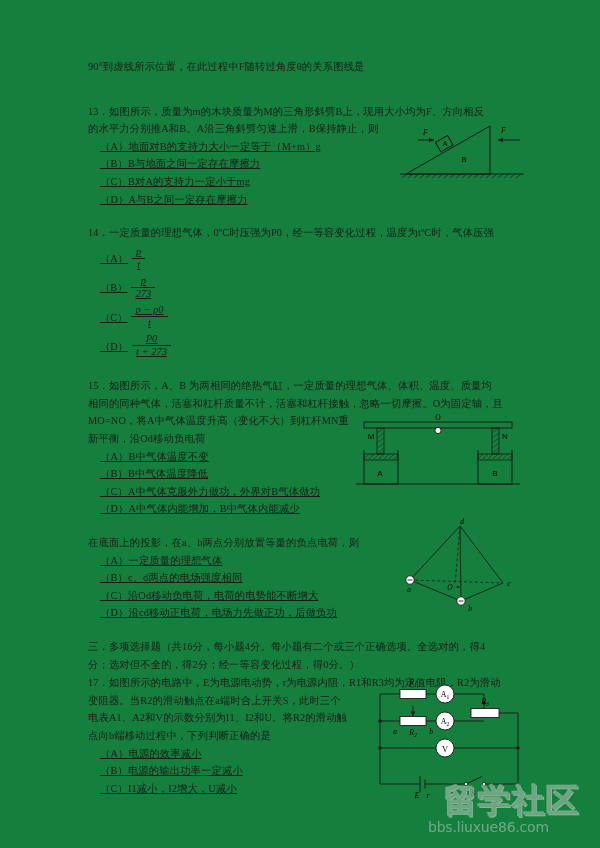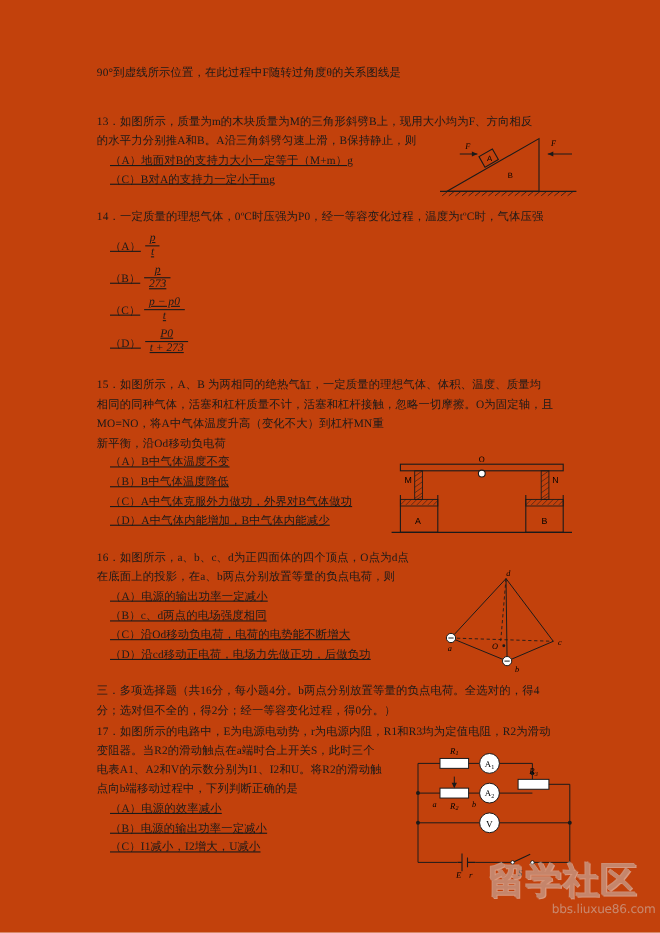--- a/index.html
+++ b/index.html
@@ -14,21 +14,21 @@
     font-family: "Liberation Serif", "DejaVu Serif", serif;
     color: #1a1a1a;
     overflow: hidden;
   }
 
   #page {
     position: absolute;
     left: 0; top: 0;
     width: 600px;
     height: 848px;
-    background: #c2410c;
+    background: #15803d;
   }
 
   .content {
     position: absolute;
     left: 88px;
     top: 58px;
     width: 440px;
   }
 
   .line {
@@ -89,23 +89,23 @@
     font-weight: bold;
     font-size: 33px;
     letter-spacing: 1px;
     color: #c9c9c9;
     text-shadow: 1px 1px 0 #efefef, -1px -1px 0 #d9d9d9;
     line-height: 34px;
     text-align: center;
   }
   .wm-url {
     font-family: "DejaVu Sans", sans-serif;
-    font-size: 11px;
+    font-size: 14px;
     color: #cfcfcf;
-    text-align: right;
+    text-align: left;
     line-height: 18px;
     letter-spacing: -0.2px;
   }
 </style>
 </head>
 <body>
 
 <div id="page">
 
   <div class="content">
@@ -115,21 +115,23 @@
     </div>
 
     <div class="q-block">
       <div class="line">
         <span>13．</span><span>如图所示，质量为m的木块质量为M的三角形斜劈B上，现用大小均为F、方向相反</span>
       </div>
       <div class="line ind">
         <span>的水平力分别推A和B。A沿三角斜劈匀速上滑，B保持静止，则</span>
       </div>
       <div class="line opt"><span>（A）地面对B的支持力大小一定等于（M+m）g</span></div>
+      <div class="line opt"><span>（B）B与地面之间一定存在摩擦力</span></div>
       <div class="line opt"><span>（C）B对A的支持力一定小于mg</span></div>
+      <div class="line opt"><span>（D）A与B之间一定存在摩擦力</span></div>
     </div>
 
     <div class="q-block" style="margin-top:16px">
       <div class="line">
         <span>14．</span><span>一定质量的理想气体，0ºC时压强为P0，经一等容变化过程，温度为tºC时，气体压强</span>
       </div>
 
       <div class="optrow opt" style="margin-top:5px">
         <span class="optlabel">（A）</span>
         <span class="frac">
@@ -170,32 +172,29 @@
       <div class="line ind"><span>相同的同种气体，活塞和杠杆质量不计，活塞和杠杆接触，忽略一切摩擦。O为固定轴，且</span></div>
       <div class="line ind"><span>MO=NO，将A中气体温度升高（变化不大）到杠杆MN重</span></div>
       <div class="line ind"><span>新平衡，沿Od移动负电荷</span></div>
       <div class="line opt"><span>（A）B中气体温度不变</span></div>
       <div class="line opt"><span>（B）B中气体温度降低</span></div>
       <div class="line opt"><span>（C）A中气体克服外力做功，外界对B气体做功</span></div>
       <div class="line opt"><span>（D）A中气体内能增加，B中气体内能减少</span></div>
     </div>
 
     <div class="q-block" style="margin-top:16px">
-      <div class="line">
-        <span>16．</span><span>如图所示，a、b、c、d为正四面体的四个顶点，O点为d点</span>
-      </div>
       <div class="line ind"><span>在底面上的投影，在a、b两点分别放置等量的负点电荷，则</span></div>
-      <div class="line opt"><span>（A）电源的输出功率一定减小</span></div>
+      <div class="line opt"><span>（A）一定质量的理想气体</span></div>
       <div class="line opt"><span>（B）c、d两点的电场强度相同</span></div>
       <div class="line opt"><span>（C）沿Od移动负电荷，电荷的电势能不断增大</span></div>
       <div class="line opt"><span>（D）沿cd移动正电荷，电场力先做正功，后做负功</span></div>
     </div>
 
     <div class="q-block" style="margin-top:16px">
-      <div class="line"><span>三．多项选择题（共16分，每小题4分。b两点分别放置等量的负点电荷。全选对的，得4</span></div>
+      <div class="line"><span>三．多项选择题（共16分，每小题4分。每小题有二个或三个正确选项。全选对的，得4</span></div>
       <div class="line"><span>分；选对但不全的，得2分；经一等容变化过程，得0分。）</span></div>
     </div>
 
     <div class="q-block" style="margin-top:1px">
       <div class="line">
         <span>17．</span><span>如图所示的电路中，E为电源电动势，r为电源内阻，R1和R3均为定值电阻，R2为滑动</span>
       </div>
       <div class="line ind"><span>变阻器。当R2的滑动触点在a端时合上开关S，此时三个</span></div>
       <div class="line ind"><span>电表A1、A2和V的示数分别为I1、I2和U。将R2的滑动触</span></div>
       <div class="line ind"><span>点向b端移动过程中，下列判断正确的是</span></div>

